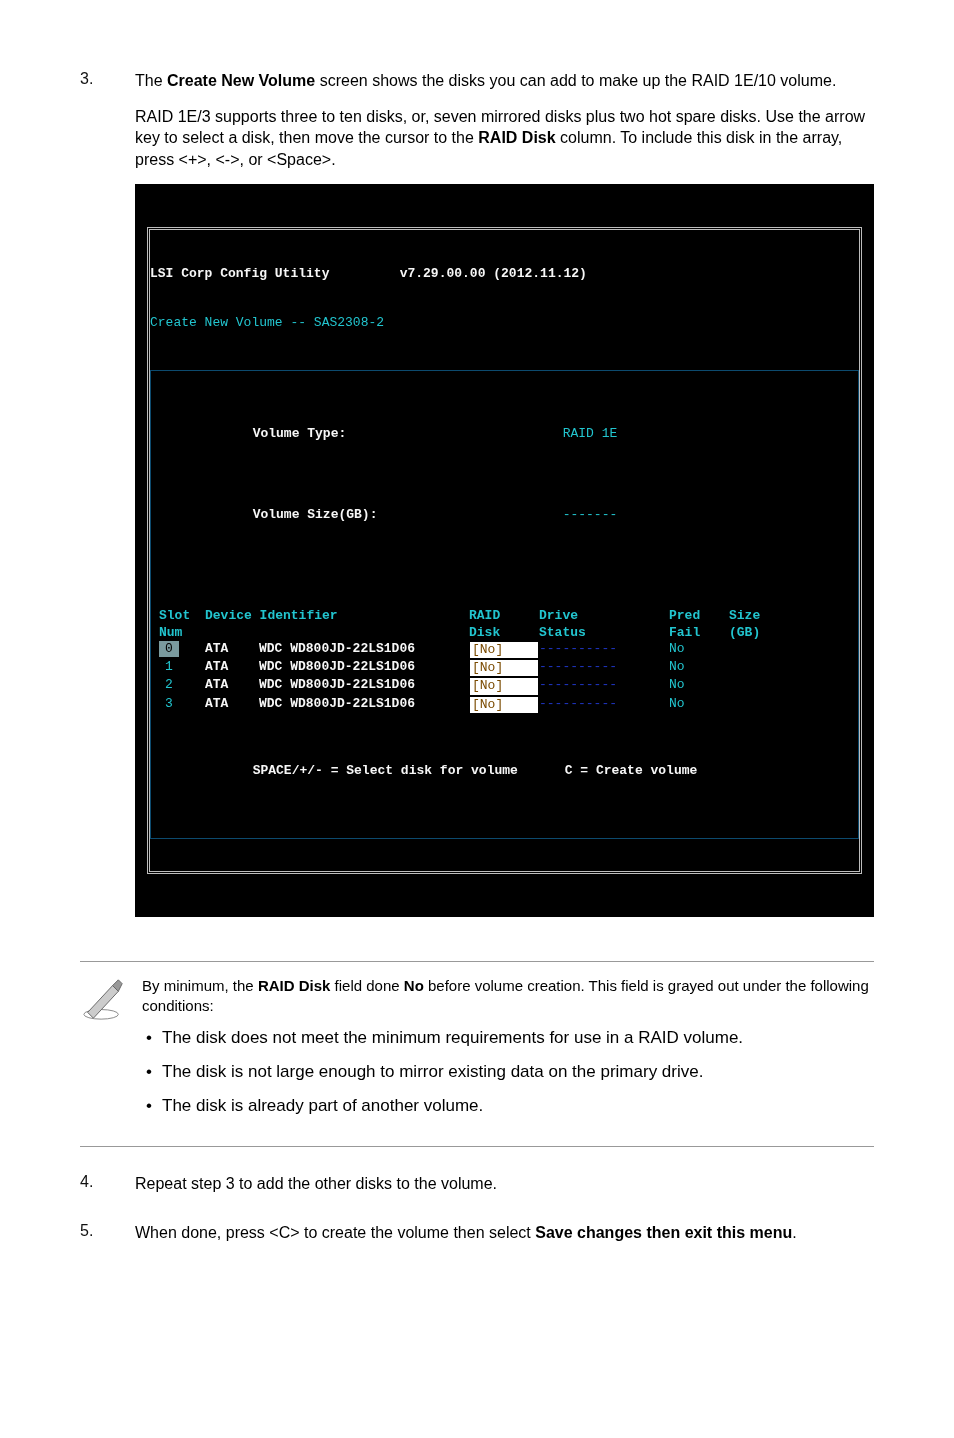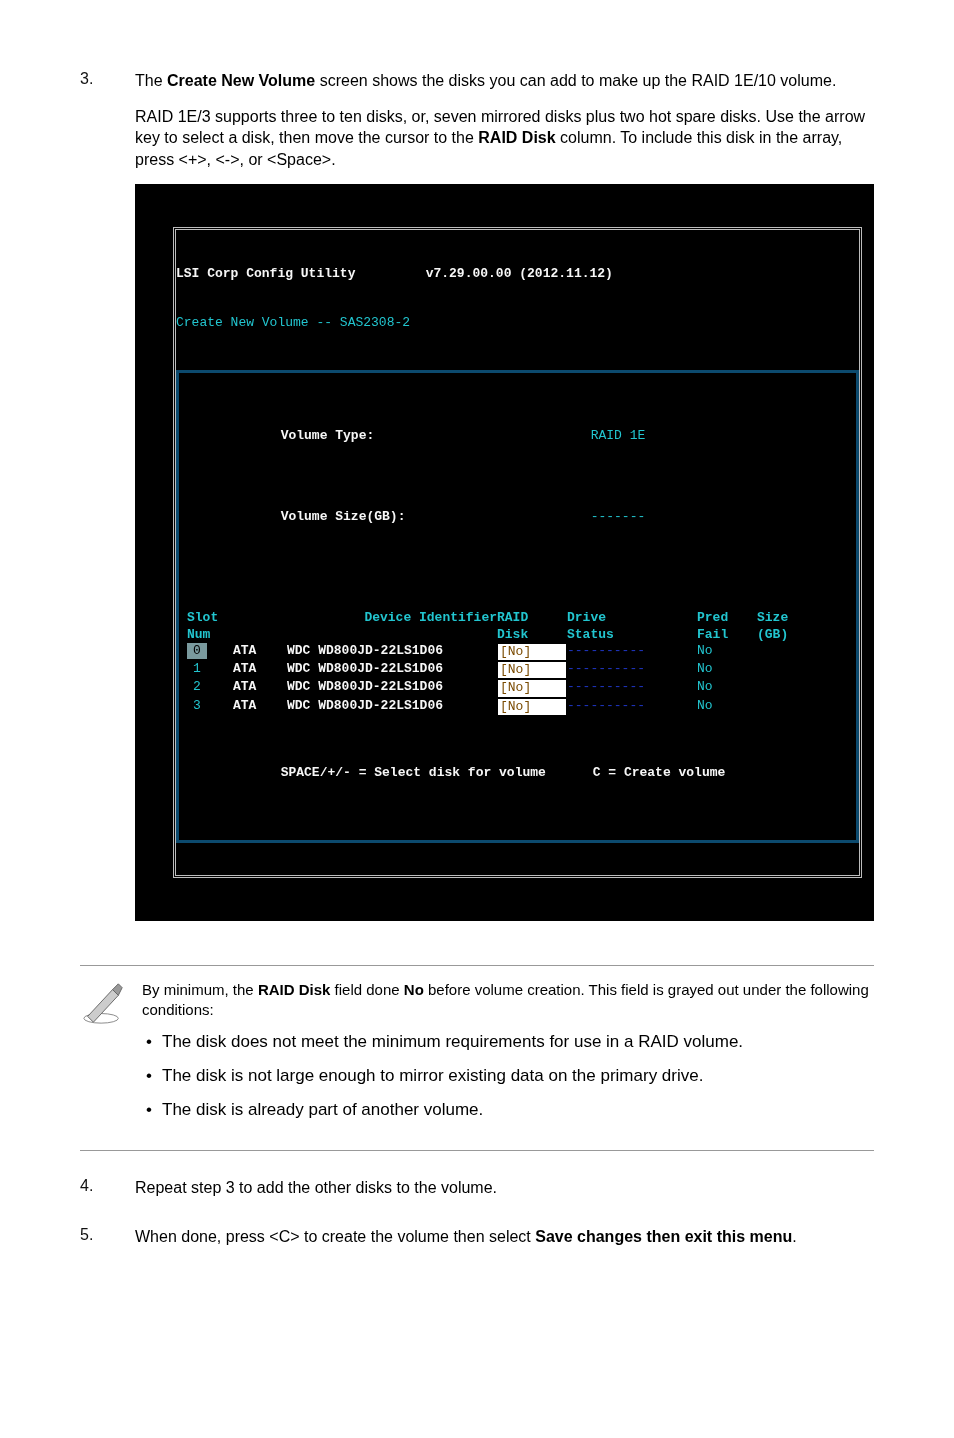--- a/index.html
+++ b/index.html
@@ -30,21 +30,21 @@
     font-size: 13px;
     line-height: 1.25;
     white-space: pre;
     margin: 6px 0 22px 0;
   }
   .white { color: #f7f7f7; font-weight: bold; }
   .cyan  { color: #22c5cf; }
   .blue  { color: #1f36c5; }
 
   .box-inner {
-    border: 3px solid #0c4a6e;
+    border: 1px solid #0c4a6e;
     margin-top: 6px;
     padding: 6px 8px 10px 8px;
   }
   .tbl { display: grid; grid-template-columns: 46px 54px 210px 70px 130px 60px 50px; row-gap: 0; font-family: "Courier New", monospace; font-size: 13px; }
   .tbl .h { font-weight: bold; }
   .hlNum {
     background: #7a9a9e; color: #000; display: inline-block; padding: 0 6px;
   }
   .raid-no {
     color: #7a4a00; background: #ffffff; border: 1px solid #000; display: inline-block; padding: 0 2px;
@@ -59,21 +59,21 @@
 
   
   .notewrap { display: flex; gap: 16px; margin: 22px 0 26px 0; border-top: 1px solid #999; border-bottom: 1px solid #999; padding: 14px 0 18px 0; }
   .penicon { width: 46px; height: 46px; position: relative; flex-shrink: 0; }
   .penicon svg { width: 46px; height: 46px; }
   .notebody { flex: 1; }
   .notebody .para { font-size: 15px; margin-bottom: 10px; }
   ul.bul { list-style: none; padding-left: 0; }
   ul.bul li { font-size: 17px; line-height: 1.4; margin-bottom: 10px; padding-left: 20px; position: relative; }
   ul.bul li::before { content: "•"; position: absolute; left: 4px; top: 0; }
-  .dbl2 { border: 3px double #bcbcbc; padding: 4px 0 0 0; margin-left: 26px; }
+  .dbl2 { border: 3px double #bcbcbc; padding: 4px 0 0 0; }
 </style>
 </head>
 <body>
 
 <ol class="main">
   <li>
     <div class="num">3.</div>
     <div class="content">
       <p class="para">
         <span>The </span><span class="bold">Create New Volume</span><span> screen shows the disks you can add to make up the RAID 1E/10 volume.</span>
@@ -89,21 +89,21 @@
         <div class="box-inner">
           <div>
             <span class="white" style="display:inline-block;width:310px">Volume Type:</span><span class="cyan">RAID 1E</span>
           </div>
           <div>
             <span class="white" style="display:inline-block;width:310px">Volume Size(GB):</span><span class="cyan">-------</span>
           </div>
           <div style="height:4px"></div>
           <div class="tbl">
             <span class="cyan h">Slot</span>
-            <span class="cyan h" style="grid-column: 2 / span 2; text-align: right;">Device Identifier</span>
+            <span class="cyan h" style="grid-column: 2 / span 2;">Device Identifier</span>
             <span class="cyan h">RAID</span>
             <span class="cyan h">Drive</span>
             <span class="cyan h">Pred</span>
             <span class="cyan h">Size</span>
 
             <span class="cyan h">Num</span>
             <span></span><span></span>
             <span class="cyan h">Disk</span>
             <span class="cyan h">Status</span>
             <span class="cyan h">Fail</span>

